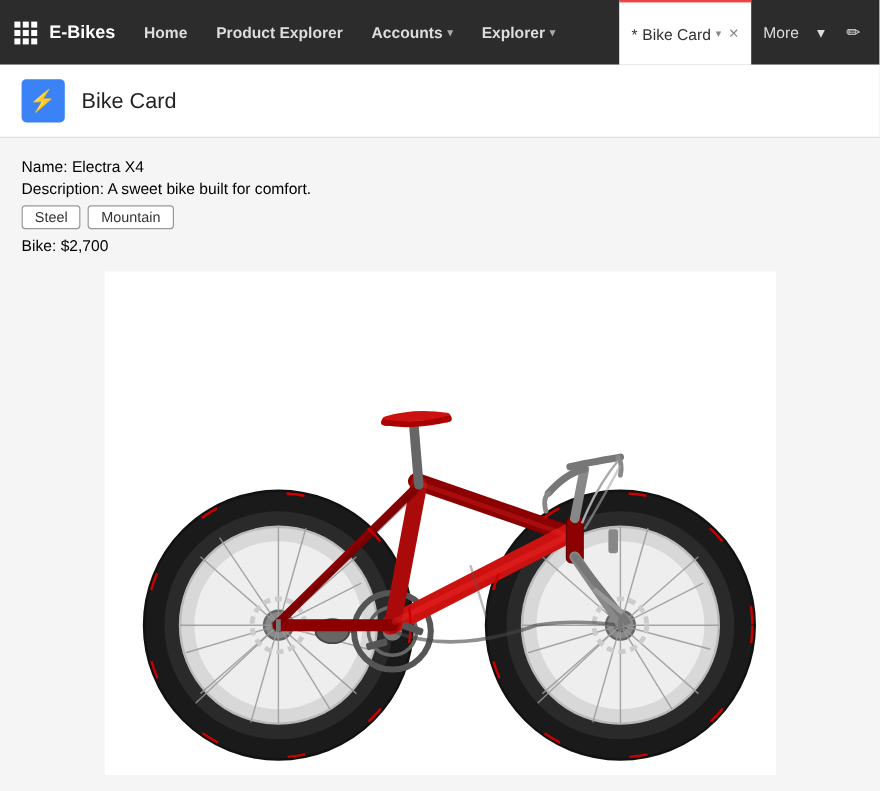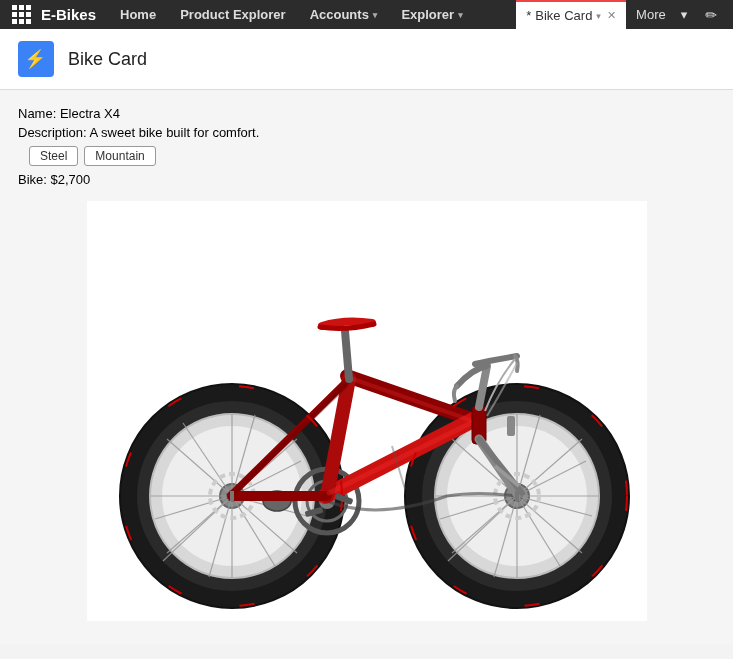--- a/index.html
+++ b/index.html
@@ -4,21 +4,21 @@
   <style>
     * { box-sizing: border-box; margin: 0; padding: 0; }
     body { font-family: 'Segoe UI', Arial, sans-serif; font-size: 13px; background: #f3f3f3; }
 
     
     .navbar {
       display: flex;
       align-items: center;
       background: #1a1a2e;
       background: #2c2c2c;
-      height: 29px;
+      height: 54px;
       padding: 0 8px;
       gap: 0;
       color: #fff;
     }
     .navbar-brand {
       display: flex;
       align-items: center;
       gap: 8px;
       color: #fff;
       font-weight: 700;
@@ -158,21 +158,21 @@
       font-weight: 400;
     }
     .field-value {
       font-weight: 400;
     }
 
     
     .tags-row {
       display: flex;
       gap: 6px;
-      margin: 6px 11px;
+      margin: 6px 0;
       align-items: center;
     }
     .tag {
       padding: 2px 10px;
       border: 1px solid #999;
       border-radius: 3px;
       font-size: 12px;
       color: #333;
       background: #fff;
     }

